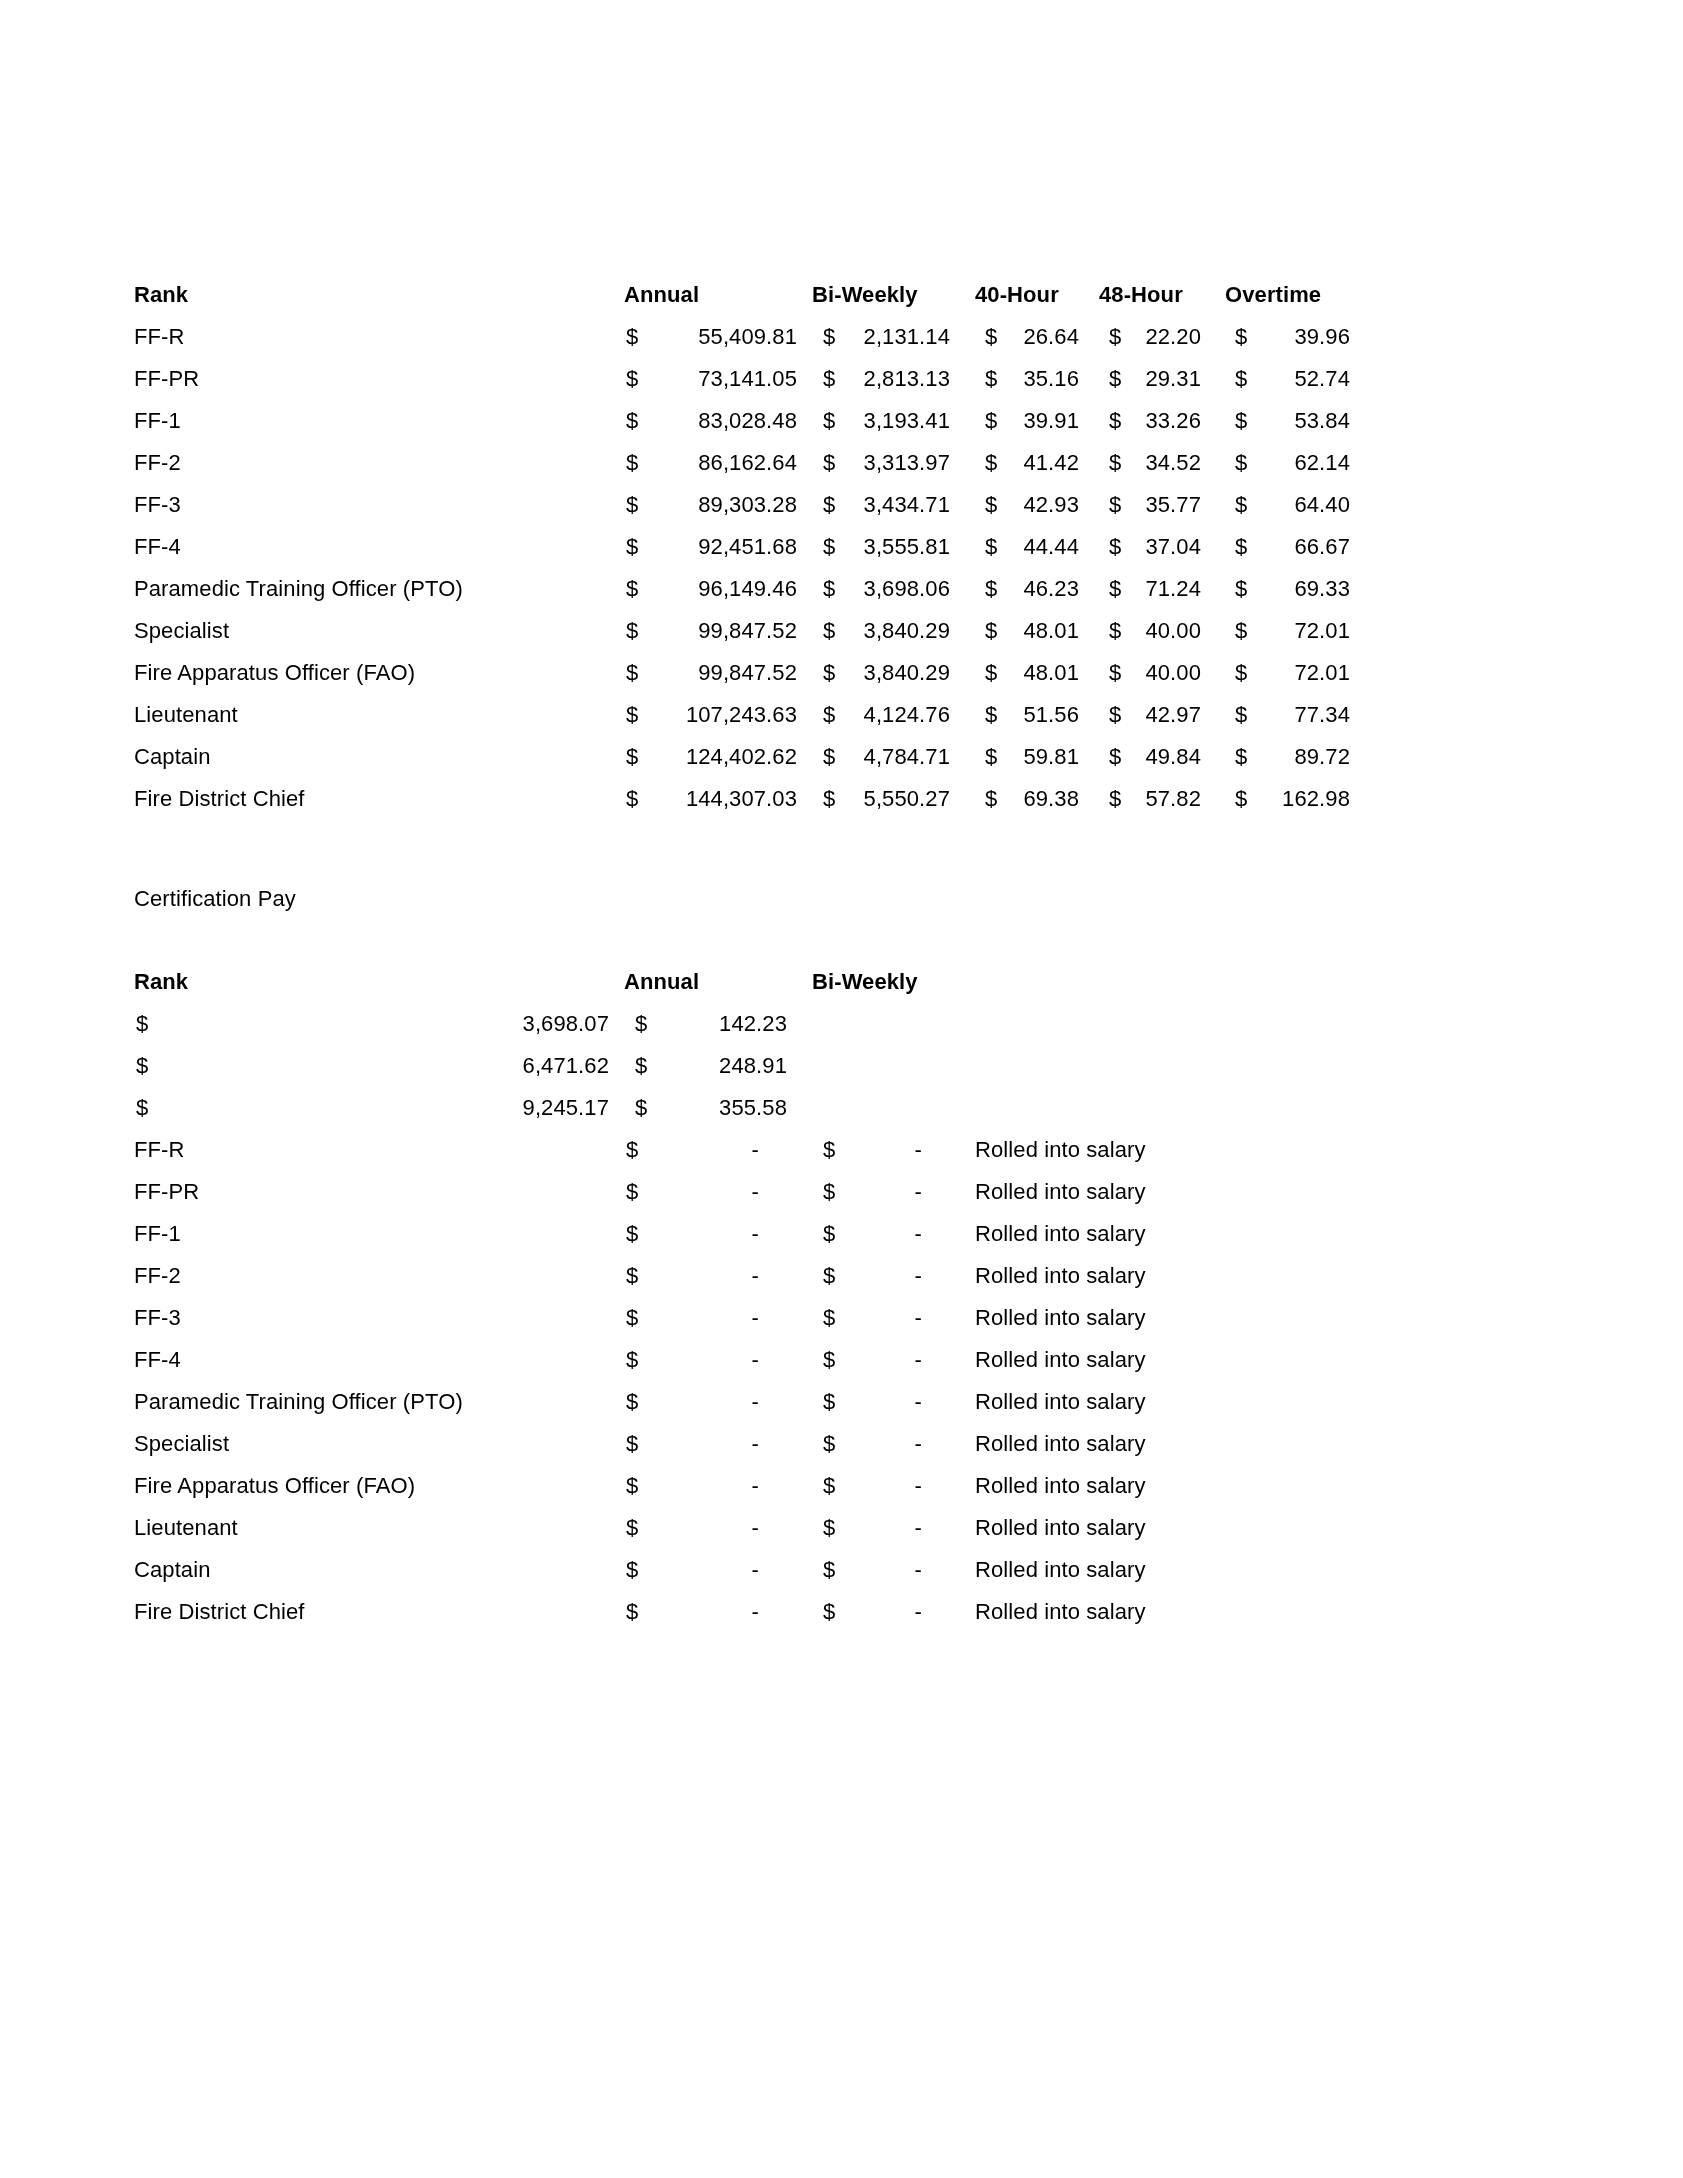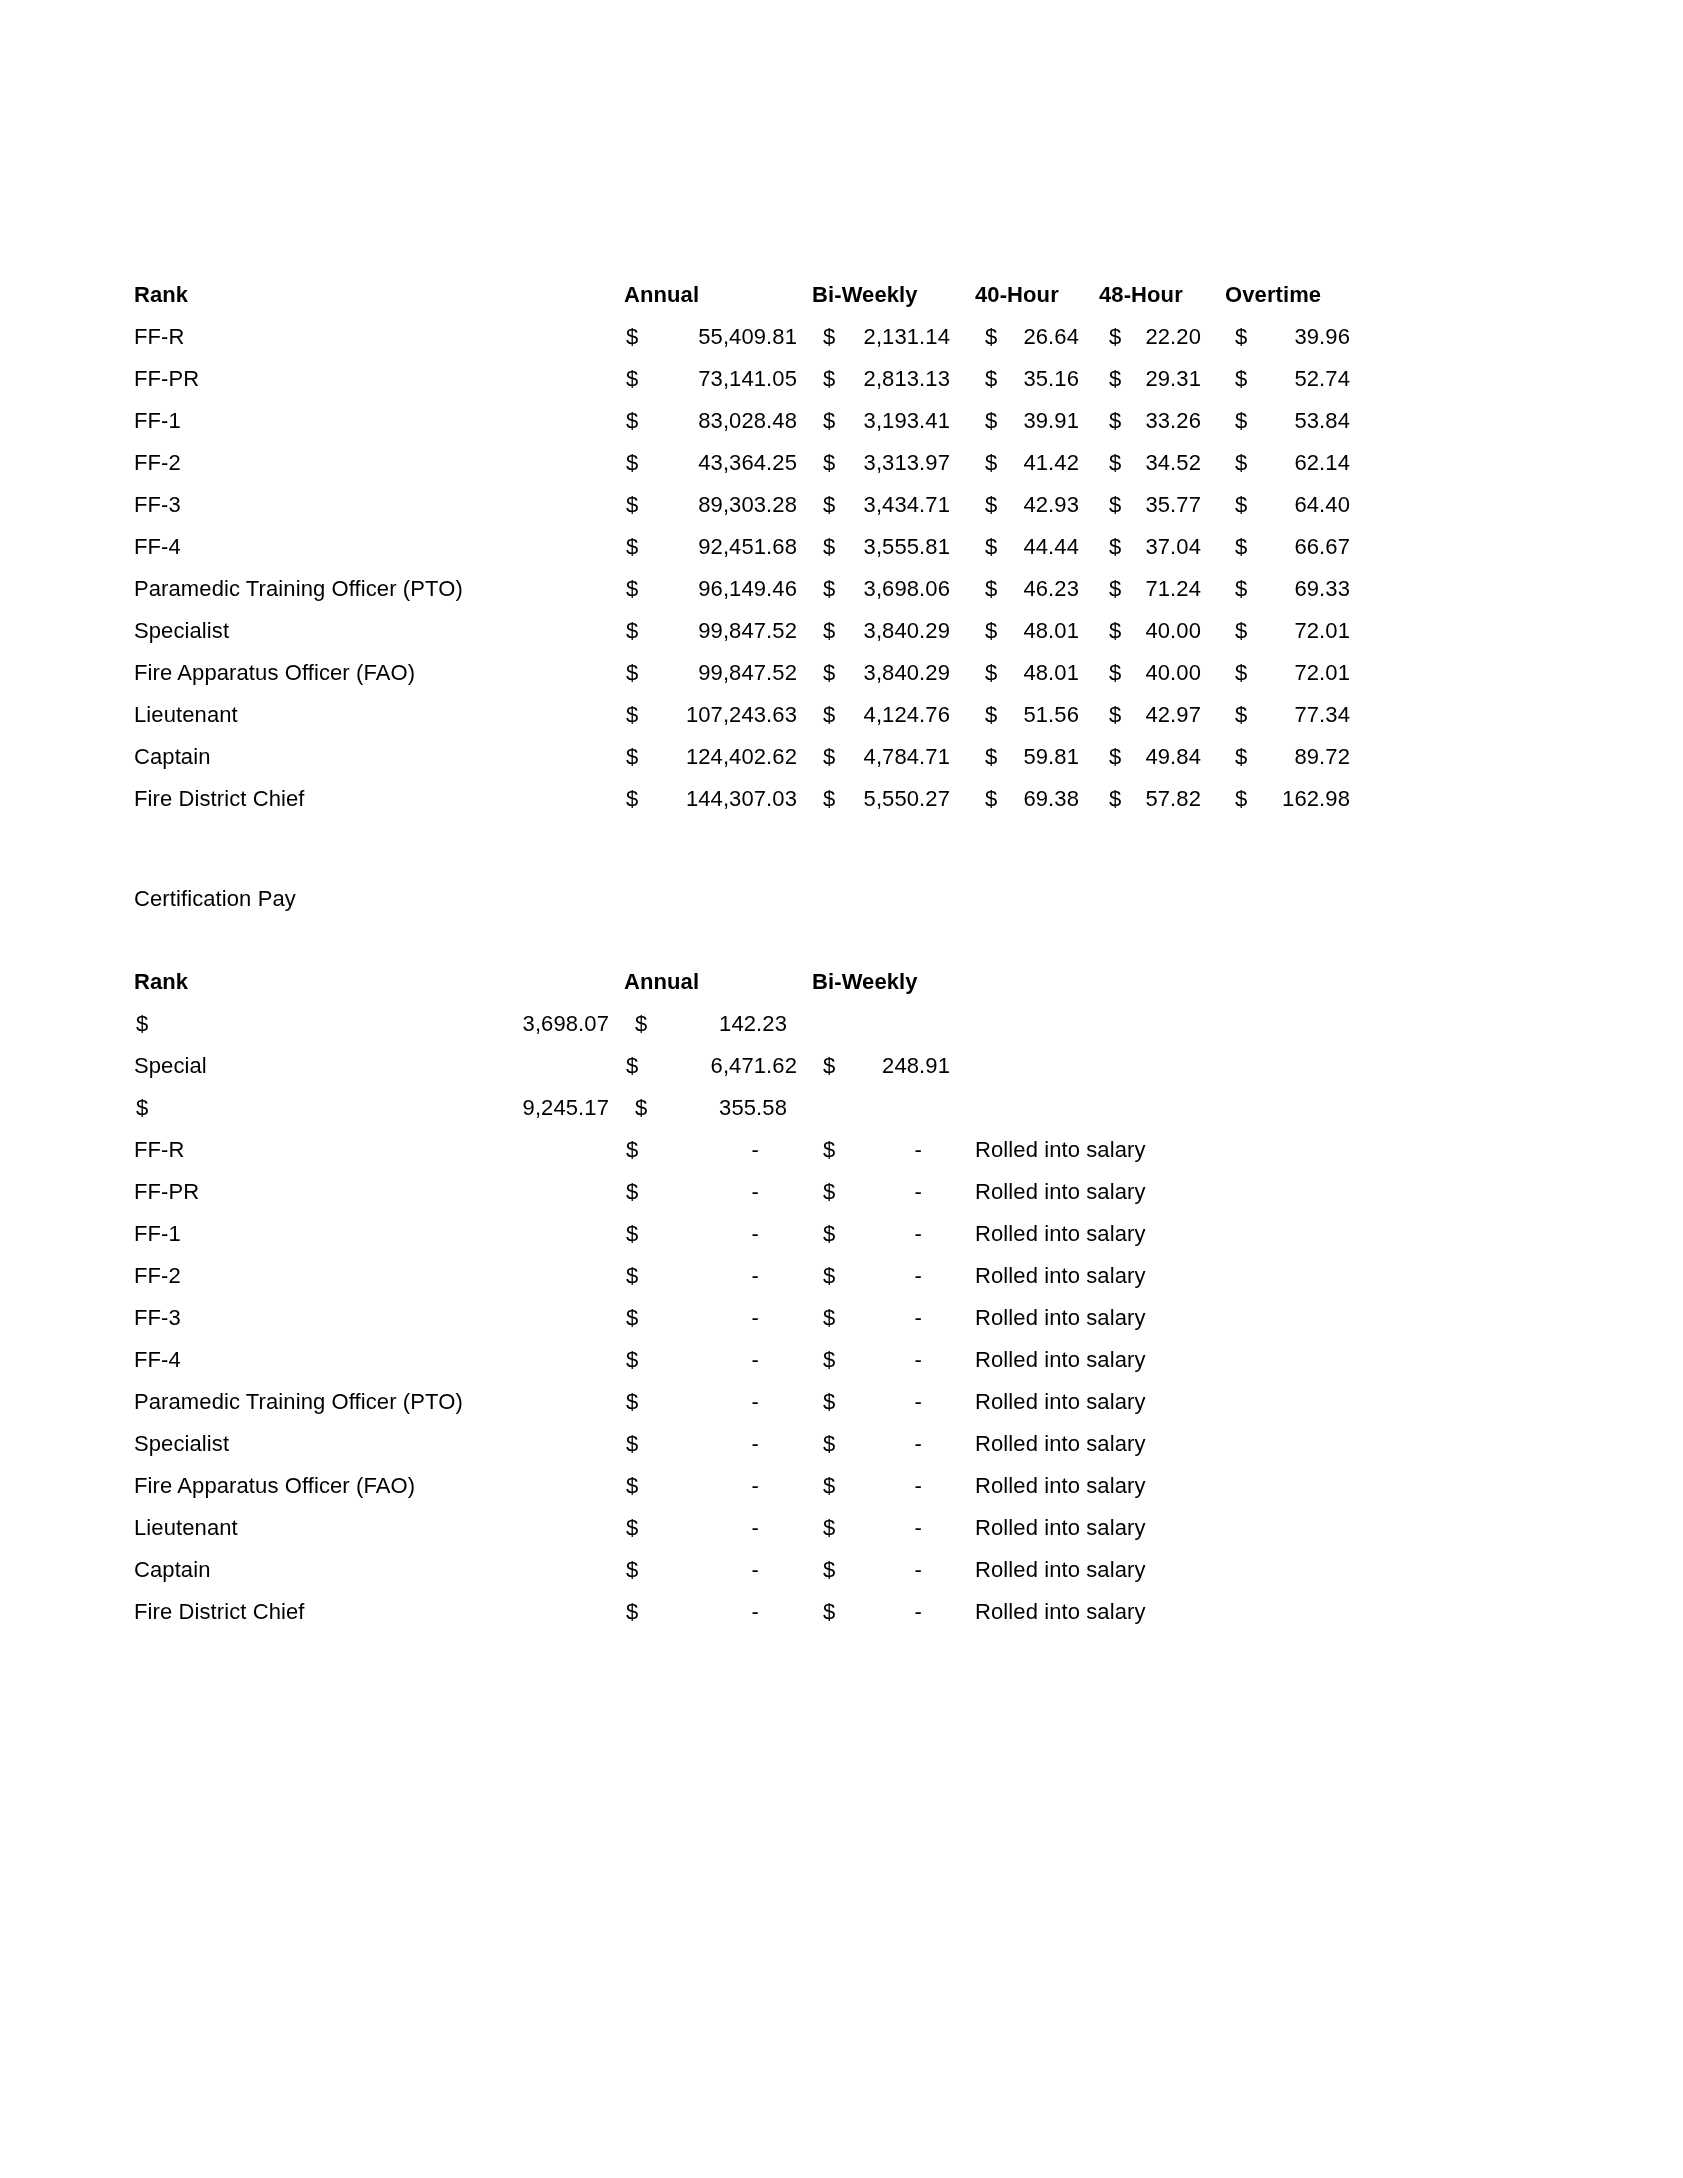--- a/index.html
+++ b/index.html
@@ -116,21 +116,21 @@
           <div class="cell money c-ot">
             <span class="cur">$</span>
             <span class="val">53.84</span>
           </div>
         </div>
 
         <div class="row">
           <div class="cell">FF-2</div>
           <div class="cell money c-annual">
             <span class="cur">$</span>
-            <span class="val">43,364.25</span>
+            <span class="val">86,162.64</span>
           </div>
           <div class="cell money c-bw">
             <span class="cur">$</span>
             <span class="val">3,313.97</span>
           </div>
           <div class="cell money c-h40">
             <span class="cur">$</span>
             <span class="val">41.42</span>
           </div>
           <div class="cell money c-h48">
@@ -354,21 +354,20 @@
             <span class="val">3,698.07</span>
           </div>
           <div class="cell money c-bw">
             <span class="cur">$</span>
             <span class="val">142.23</span>
           </div>
           <div class="cell note-cell"></div>
         </div>
 
         <div class="row">
-          <div class="cell">Special</div>
           <div class="cell money c-annual">
             <span class="cur">$</span>
             <span class="val">6,471.62</span>
           </div>
           <div class="cell money c-bw">
             <span class="cur">$</span>
             <span class="val">248.91</span>
           </div>
           <div class="cell note-cell"></div>
         </div>

